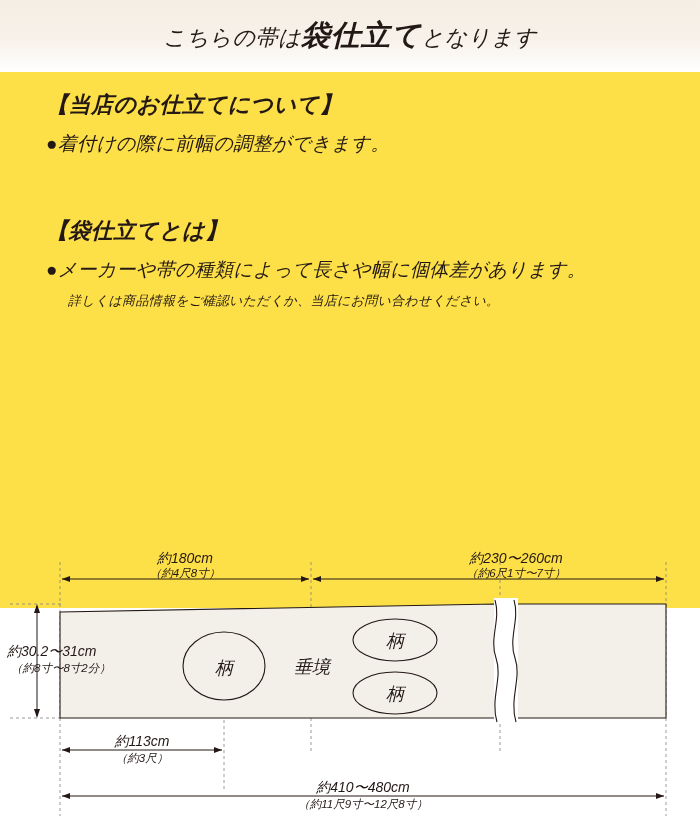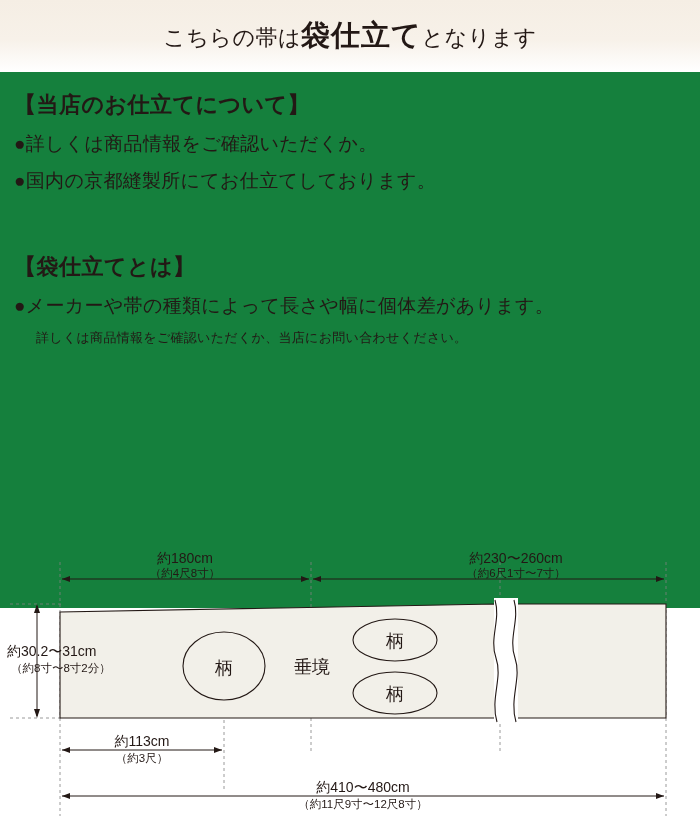--- a/index.html
+++ b/index.html
@@ -12,21 +12,22 @@
     background: #ffffff;
     font-family: "Liberation Serif", "DejaVu Serif", serif;
     color: #231815;
     position: relative;
     overflow: hidden;
   }
   .page {
     width: 700px;
     height: 608px;
     position: relative;
-    background: #15803d;
+    background: #fde047;
+    font-style: italic;
   }
   
   .banner {
     width: 700px;
     height: 72px;
     background: linear-gradient(to bottom, #f5eee4 0%, #f7f1e9 55%, #ffffff 100%);
     display: flex;
     align-items: center;
     justify-content: center;
     box-sizing: border-box;
@@ -40,20 +41,21 @@
   }
   .banner-text .big {
     font-size: 29px;
     font-weight: bold;
     letter-spacing: 1px;
   }
   
   .content {
     padding: 0 14px;
     box-sizing: border-box;
+    margin-left: 32px;
   }
   .heading {
     font-size: 22px;
     font-weight: bold;
     margin: 18px 0 10px 0;
     letter-spacing: 0.5px;
   }
   .heading.second {
     margin-top: 58px;
   }
@@ -103,22 +105,21 @@
 
   <div class="banner">
     <div class="banner-text">
       <span>こちらの帯は</span><span class="big">袋仕立て</span><span>となります</span>
     </div>
   </div>
 
   <div class="content">
 
     <div class="heading">【当店のお仕立てについて】</div>
-    <div class="bullet">●詳しくは商品情報をご確認いただくか。</div>
-    <div class="bullet">●国内の京都縫製所にてお仕立てしております。</div>
+    <div class="bullet">●着付けの際に前幅の調整ができます。</div>
 
     <div class="heading second">【袋仕立てとは】</div>
     <div class="bullet">●メーカーや帯の種類によって長さや幅に個体差があります。</div>
     <div class="subline">詳しくは商品情報をご確認いただくか、当店にお問い合わせください。</div>
 
   </div>
 
   <div class="diagram-wrap">
     <svg class="diagram" width="700" height="312" viewBox="0 0 700 312" xmlns="http://www.w3.org/2000/svg">
 

